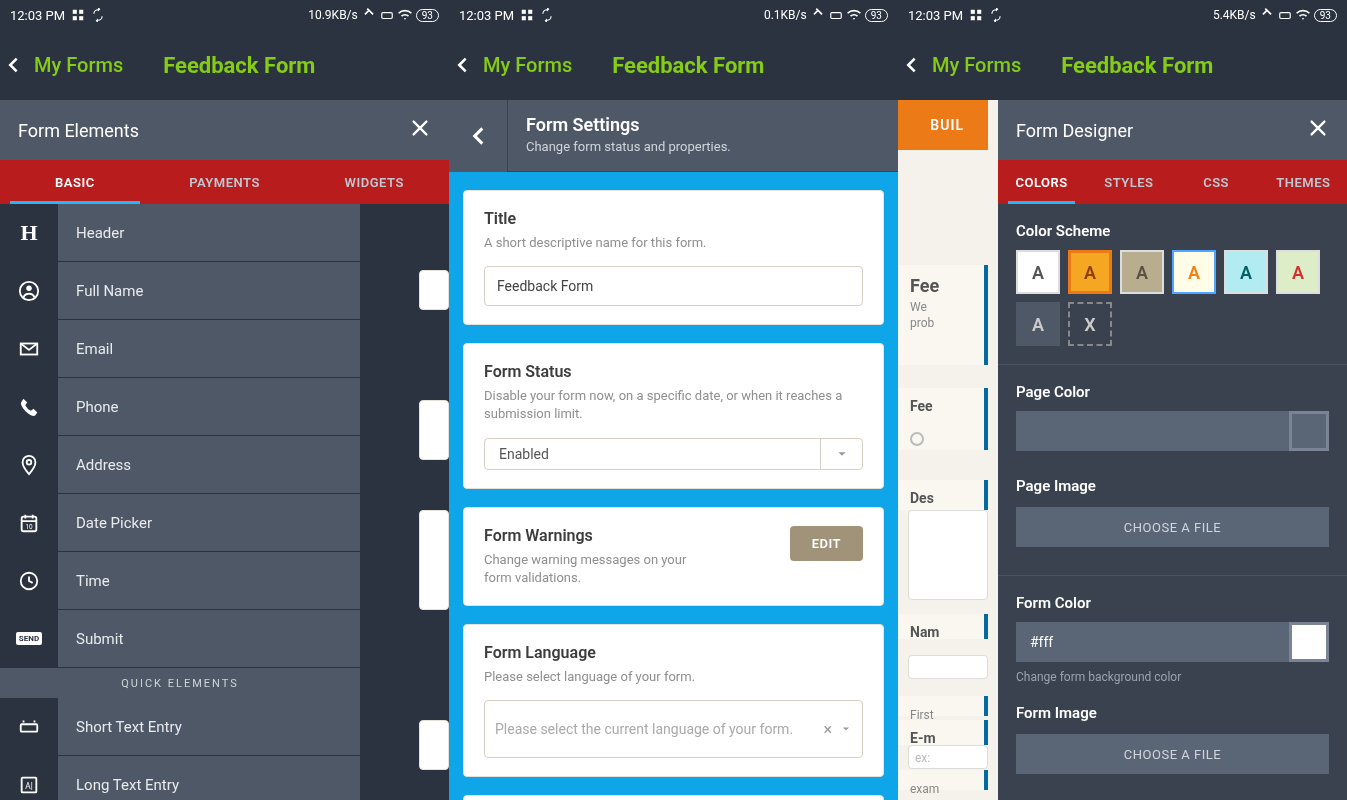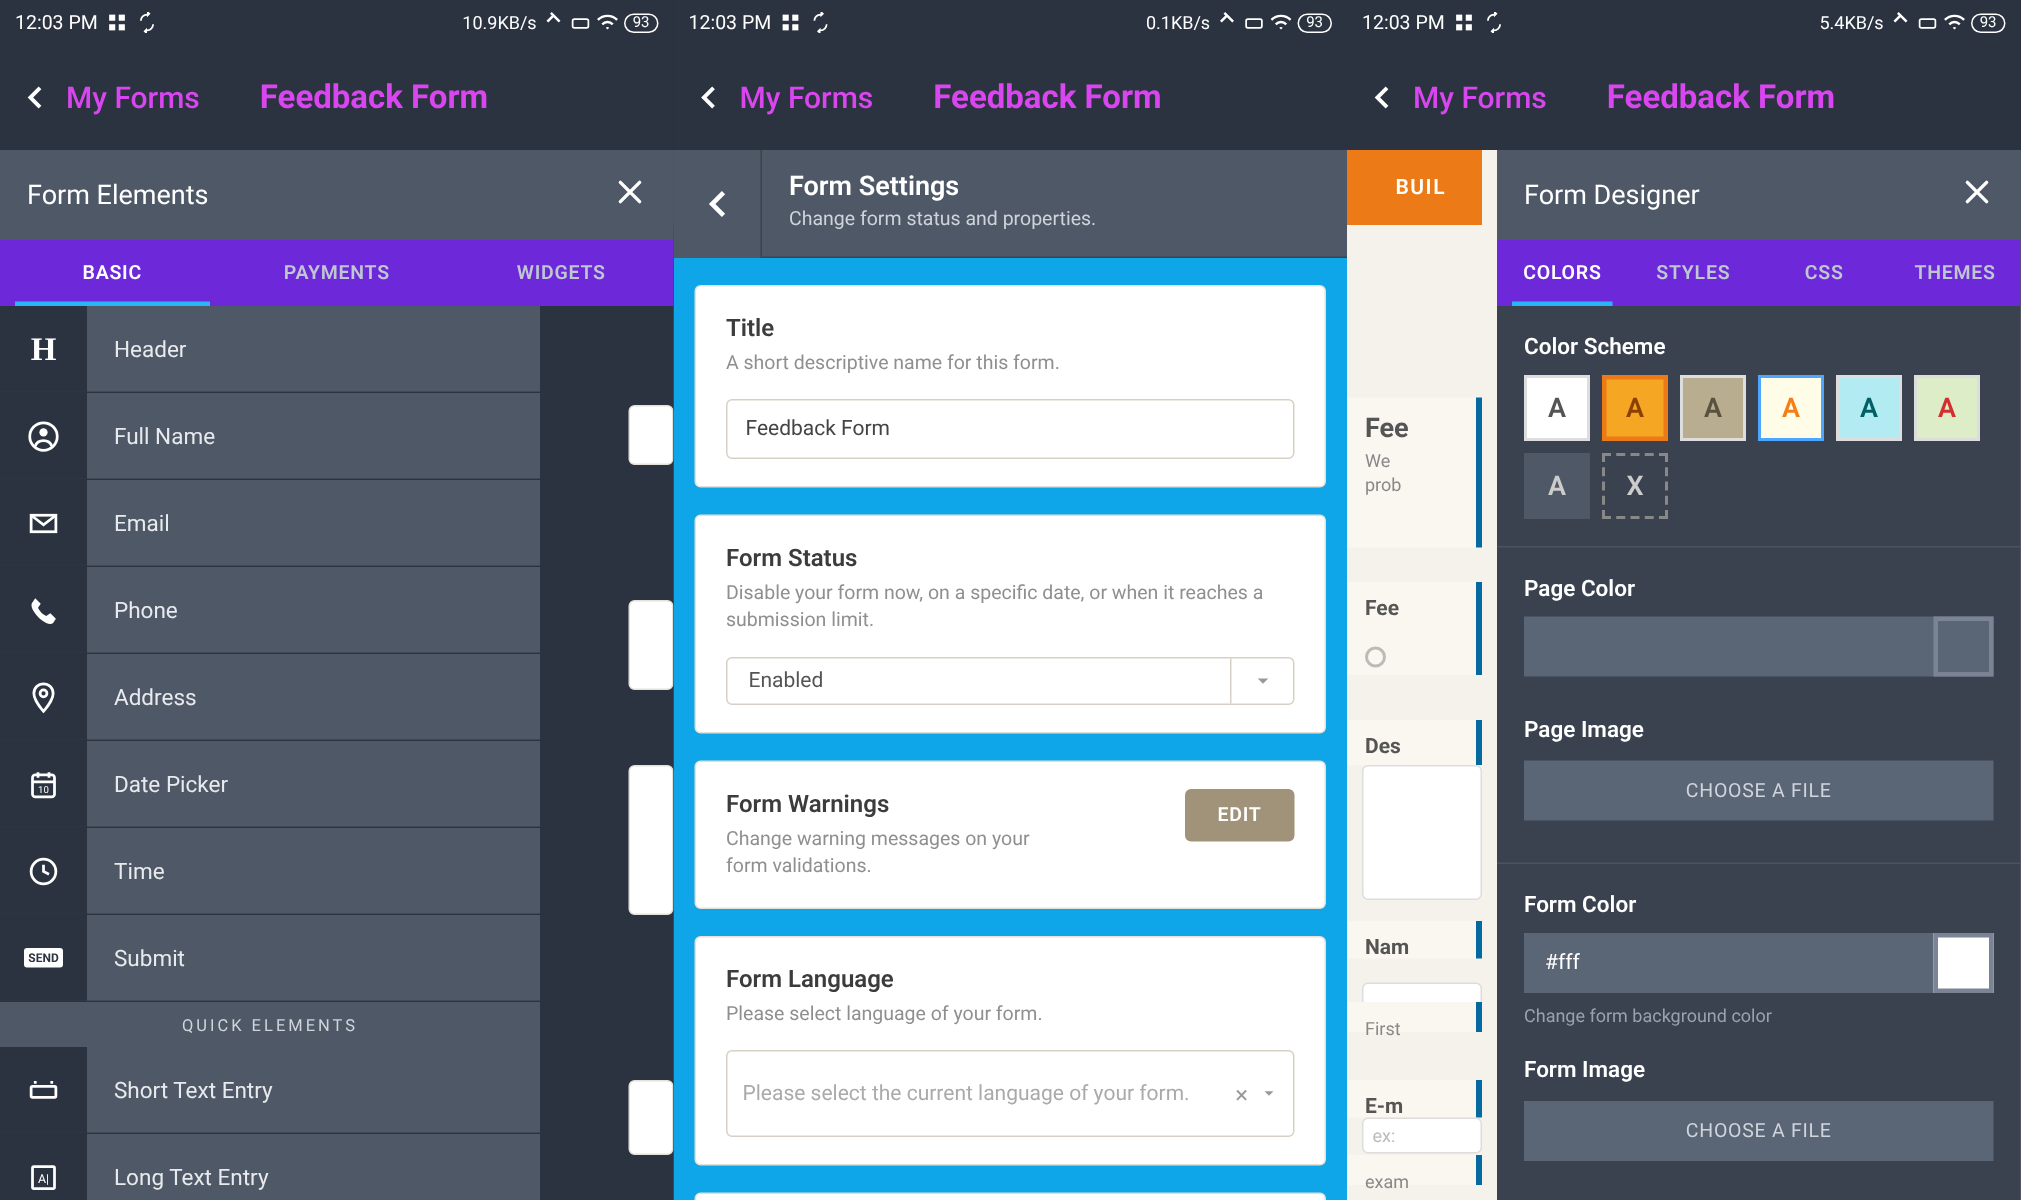--- a/index.html
+++ b/index.html
@@ -5,30 +5,30 @@
 * { margin:0; padding:0; box-sizing:border-box; font-family:-apple-system,BlinkMacSystemFont,"Segoe UI",Roboto,Arial,sans-serif; }
 body { background:#2b3340; width:1347px; height:800px; overflow:hidden; display:flex; }
 .panel { height:800px; position:relative; overflow:hidden; }
 .panel-left { width:449px; }
 .panel-mid { width:449px; }
 .panel-right { width:449px; }
 .status-bar { height:30px; background:#2b3340; color:#fff; font-size:13px; display:flex; align-items:center; padding:0 10px; }
 .status-left { display:flex; gap:6px; }
 .status-right { margin-left:auto; display:flex; align-items:center; gap:4px; font-size:12px; }
 .icon-sm { width:14px; height:14px; fill:currentColor; }
-.nav-header { height:70px; background:#2b3340; display:flex; align-items:center; color:#d946ef; padding:0 12px; }
+.nav-header { height:70px; background:#2b3340; display:flex; align-items:center; color:#84cc16; padding:0 2px; }
 .back-chev { width:22px; height:22px; fill:#fff; margin-right:10px; }
 .nav-back-text { font-size:20px; font-weight:500; }
 .nav-title { font-size:22px; font-weight:700; margin-left:40px; }
 .panel-left .panel-body, .panel-right .panel-body { position:absolute; top:100px; left:0; right:0; bottom:0; }
 .panel-mid .panel-body { position:absolute; top:100px; left:0; right:0; bottom:0; background:#0ea5e9; }
 .fe-header { height:60px; background:#4e5866; display:flex; align-items:center; padding:0 18px; color:#fff; }
 .fe-header .title { font-size:18px; font-weight:400; }
 .fe-header .close { margin-left:auto; cursor:pointer; }
-.fe-tabs { height:44px; background:#6d28d9; display:flex; }
+.fe-tabs { height:44px; background:#b91c1c; display:flex; }
 .fe-tab { flex:1; display:flex; align-items:center; justify-content:center; color:#bfc7d1; font-size:13px; letter-spacing:0.5px; font-weight:600; cursor:pointer; position:relative; }
 .fe-tab.active { color:#fff; }
 .fe-tab.active::after { content:""; position:absolute; bottom:0; left:10px; right:10px; height:3px; background:#29b6f6; }
 .fe-list { background:#3a424f; }
 .fe-item { height:58px; display:flex; align-items:center; border-bottom:1px solid #2b3340; cursor:pointer; }
 .fe-item .icon-cell { width:58px; display:flex; align-items:center; justify-content:center; background:#2b3340; height:100%; }
 .fe-item .label { background:#4e5866; flex:1; height:100%; display:flex; align-items:center; padding-left:18px; color:#e8eaed; font-size:15px; }
 .quick-divider { height:30px; background:#4e5866; color:#cfd4db; font-size:11px; letter-spacing:2px; display:flex; align-items:center; justify-content:center; }
 .svg-white { fill:#fff; width:22px; height:22px; }
 .publish-strip { position:absolute; top:100px; right:0; height:50px; background:#ec7a17; color:#fff; display:flex; align-items:center; justify-content:center; font-size:14px; font-weight:600; letter-spacing:1px; padding:0 14px; z-index:0; }
@@ -353,21 +353,21 @@
   <div class="peek" style="top:265px;height:100px;">
     <div class="hd">Fee</div>
     <div class="sm"><span>We</span><br><span>prob</span></div>
   </div>
   <div class="peek" style="top:388px;height:40px;font-weight:700">Fee</div>
   <div class="peek" style="top:420px;height:30px;"><span class="peek-radio"></span></div>
   <div class="peek" style="top:480px;height:30px;font-weight:700">Des</div>
   <div class="peek" style="top:510px;height:90px;background:#fff;border:1px solid #ddd;margin-left:10px;width:80px;border-radius:4px;"></div>
   <div class="peek" style="top:614px;height:25px;font-weight:700">Nam</div>
   <div class="peek" style="top:655px;height:24px;background:#fff;border:1px solid #ddd;margin-left:10px;width:80px;border-radius:4px;"></div>
-  <div class="peek" style="top:668px;height:20px;"><span class="sm">First</span></div>
+  <div class="peek" style="top:696px;height:20px;"><span class="sm">First</span></div>
   <div class="peek" style="top:720px;height:25px;font-weight:700">E-m</div>
   <div class="peek" style="top:745px;height:24px;background:#fff;border:1px solid #ddd;margin-left:10px;width:80px;border-radius:4px;padding:3px 6px;"><span class="sm" style="color:#bbb;">ex:</span></div>
   <div class="peek" style="top:770px;height:20px;"><span class="sm">exam</span></div>
 
   <div class="fd-overlay">
     <div class="fd-header">
       <span class="title" style="font-size:18px;">Form Designer</span>
       <span style="margin-left:auto;cursor:pointer;">
         <svg width="22" height="22" viewBox="0 0 24 24">
             <path d="M5 5l14 14m0-14L5 19" stroke="#fff" stroke-width="2.5" stroke-linecap="round"></path>

